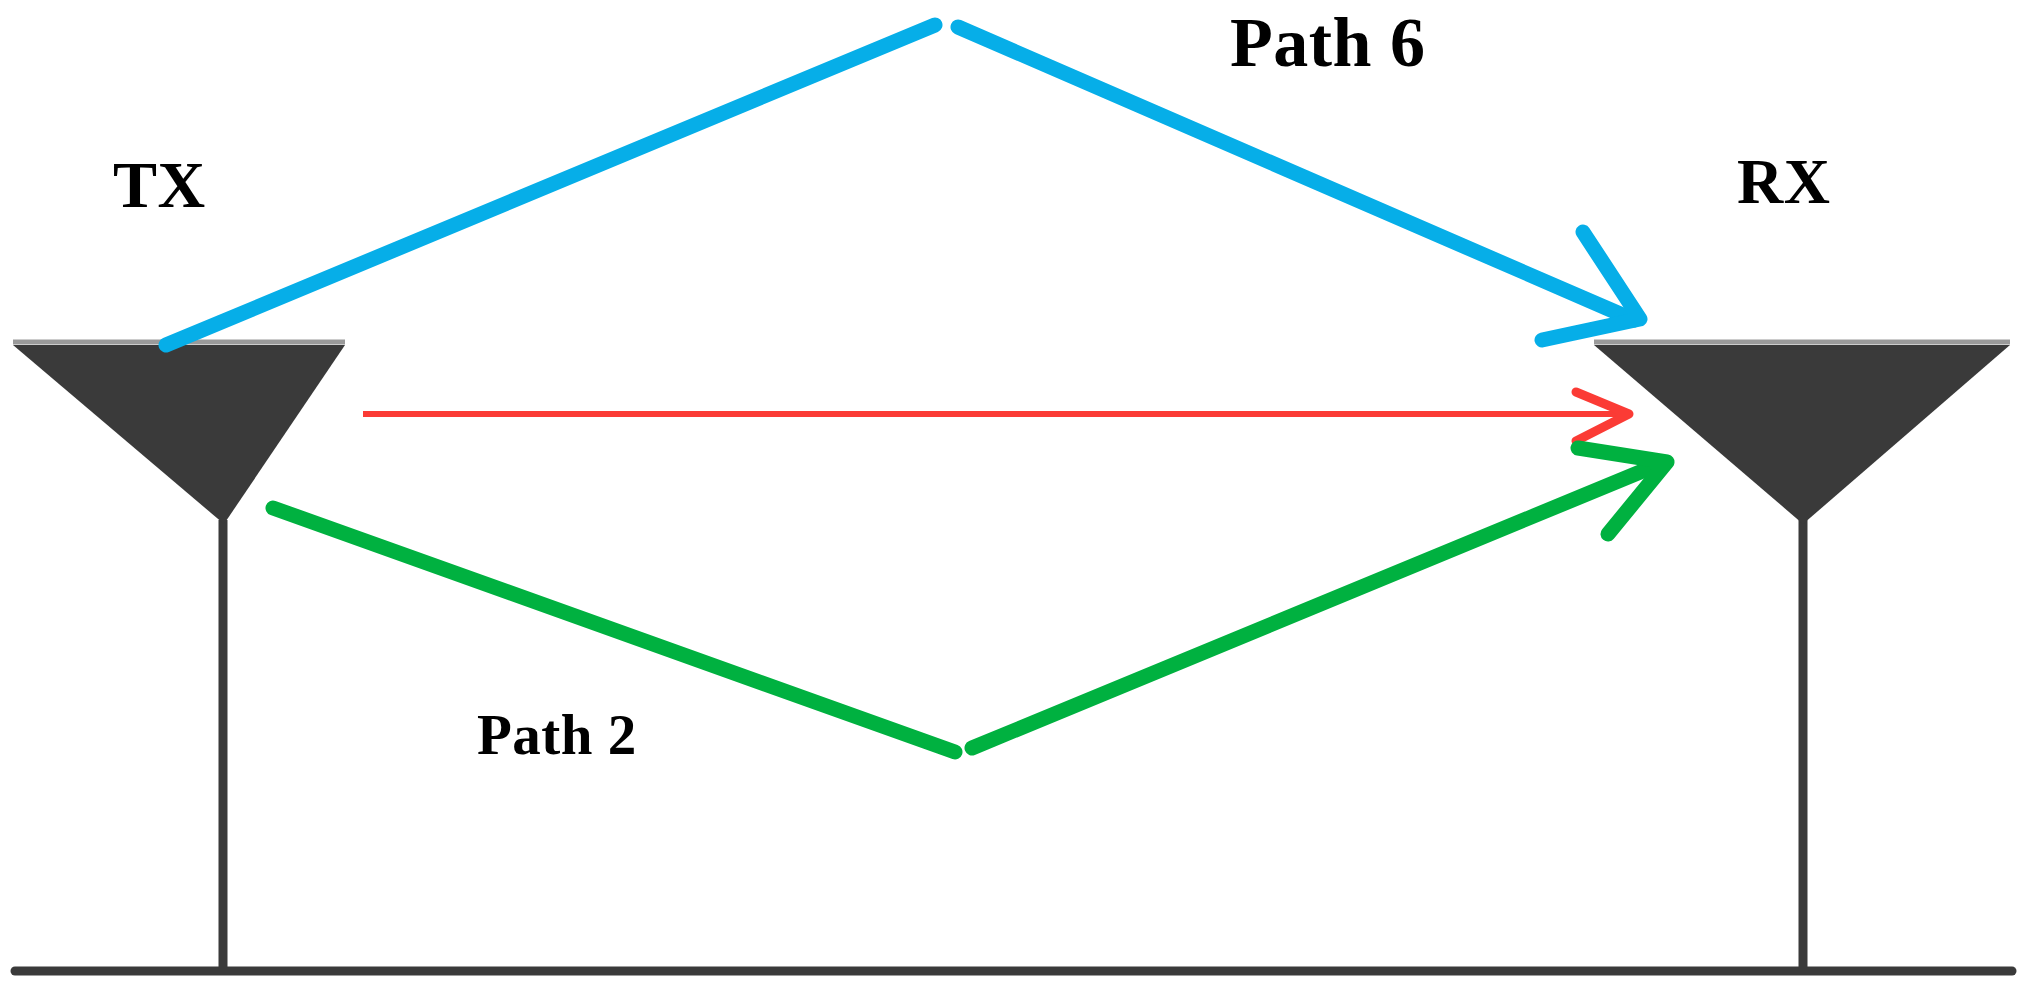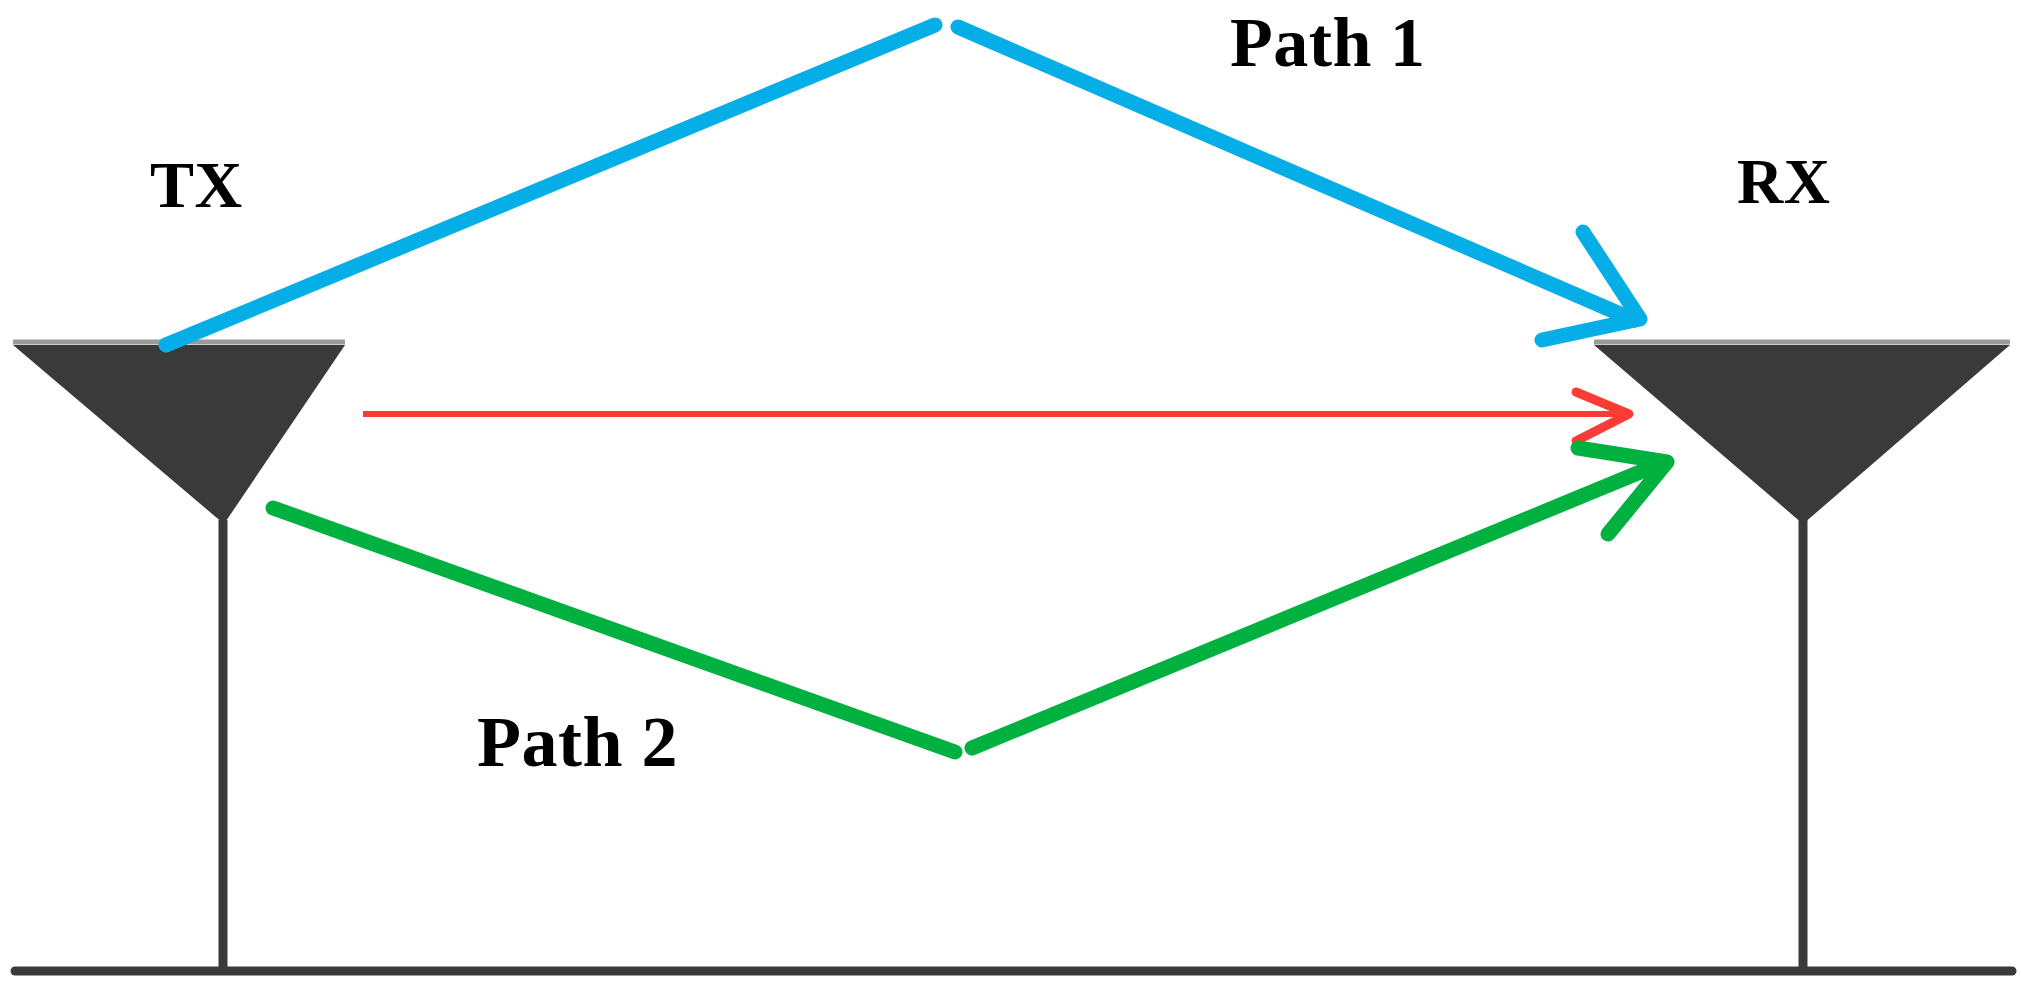--- a/index.html
+++ b/index.html
@@ -34,36 +34,35 @@
     font-weight: bold;
     color: #000000;
     white-space: nowrap;
     line-height: 1;
     letter-spacing: 0.5px;
   }
   #label-tx {
     left: 113px;
     top: 152px;
     font-size: 66px;
-    margin-left: 37px;
   }
   #label-rx {
     left: 1737px;
     top: 150px;
     font-size: 64px;
   }
   #label-path1 {
     left: 1230px;
     top: 8px;
     font-size: 70px;
   }
   #label-path2 {
     left: 477px;
     top: 706px;
-    font-size: 72px;
+    font-size: 57px;
   }
 </style>
 </head>
 <body>
 
 <div id="diagram-root">
 
   <svg id="scene" viewBox="0 0 2021 996" width="2021" height="996" xmlns="http://www.w3.org/2000/svg">
 
     <line x1="223" y1="520" x2="223" y2="972" stroke="#3a3a3a" stroke-width="9"></line>
@@ -103,17 +102,17 @@
 
       <polyline points="1578,448 1667,462 1608,534" fill="none" stroke="#00B140" stroke-width="15" stroke-linecap="round" stroke-linejoin="round"></polyline>
     </g>
 
   </svg>
 
   <div class="diagram-label" id="label-tx">TX</div>
 
   <div class="diagram-label" id="label-rx">RX</div>
 
-  <div class="diagram-label" id="label-path1">Path 1</div>
+  <div class="diagram-label" id="label-path1">Path 6</div>
 
   <div class="diagram-label" id="label-path2">Path 2</div>
 
 </div>
 
 </body></html>

